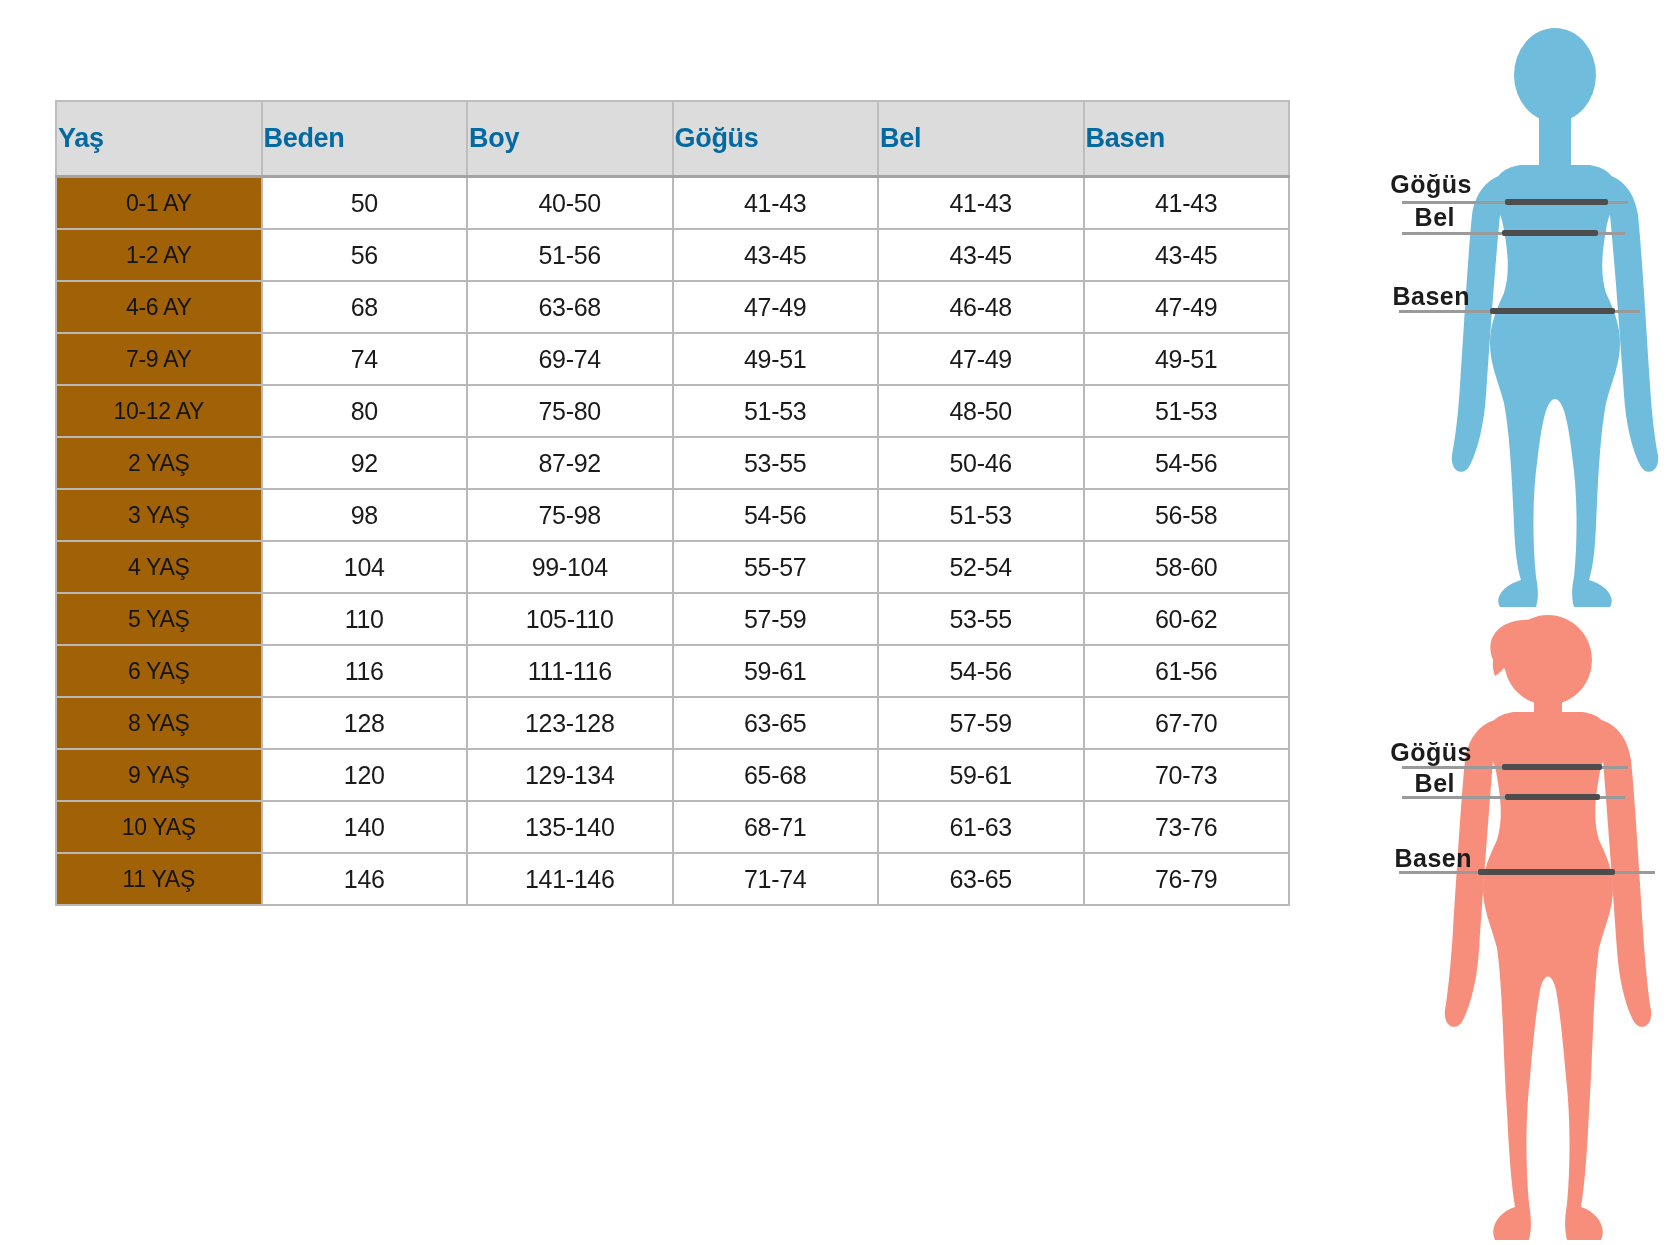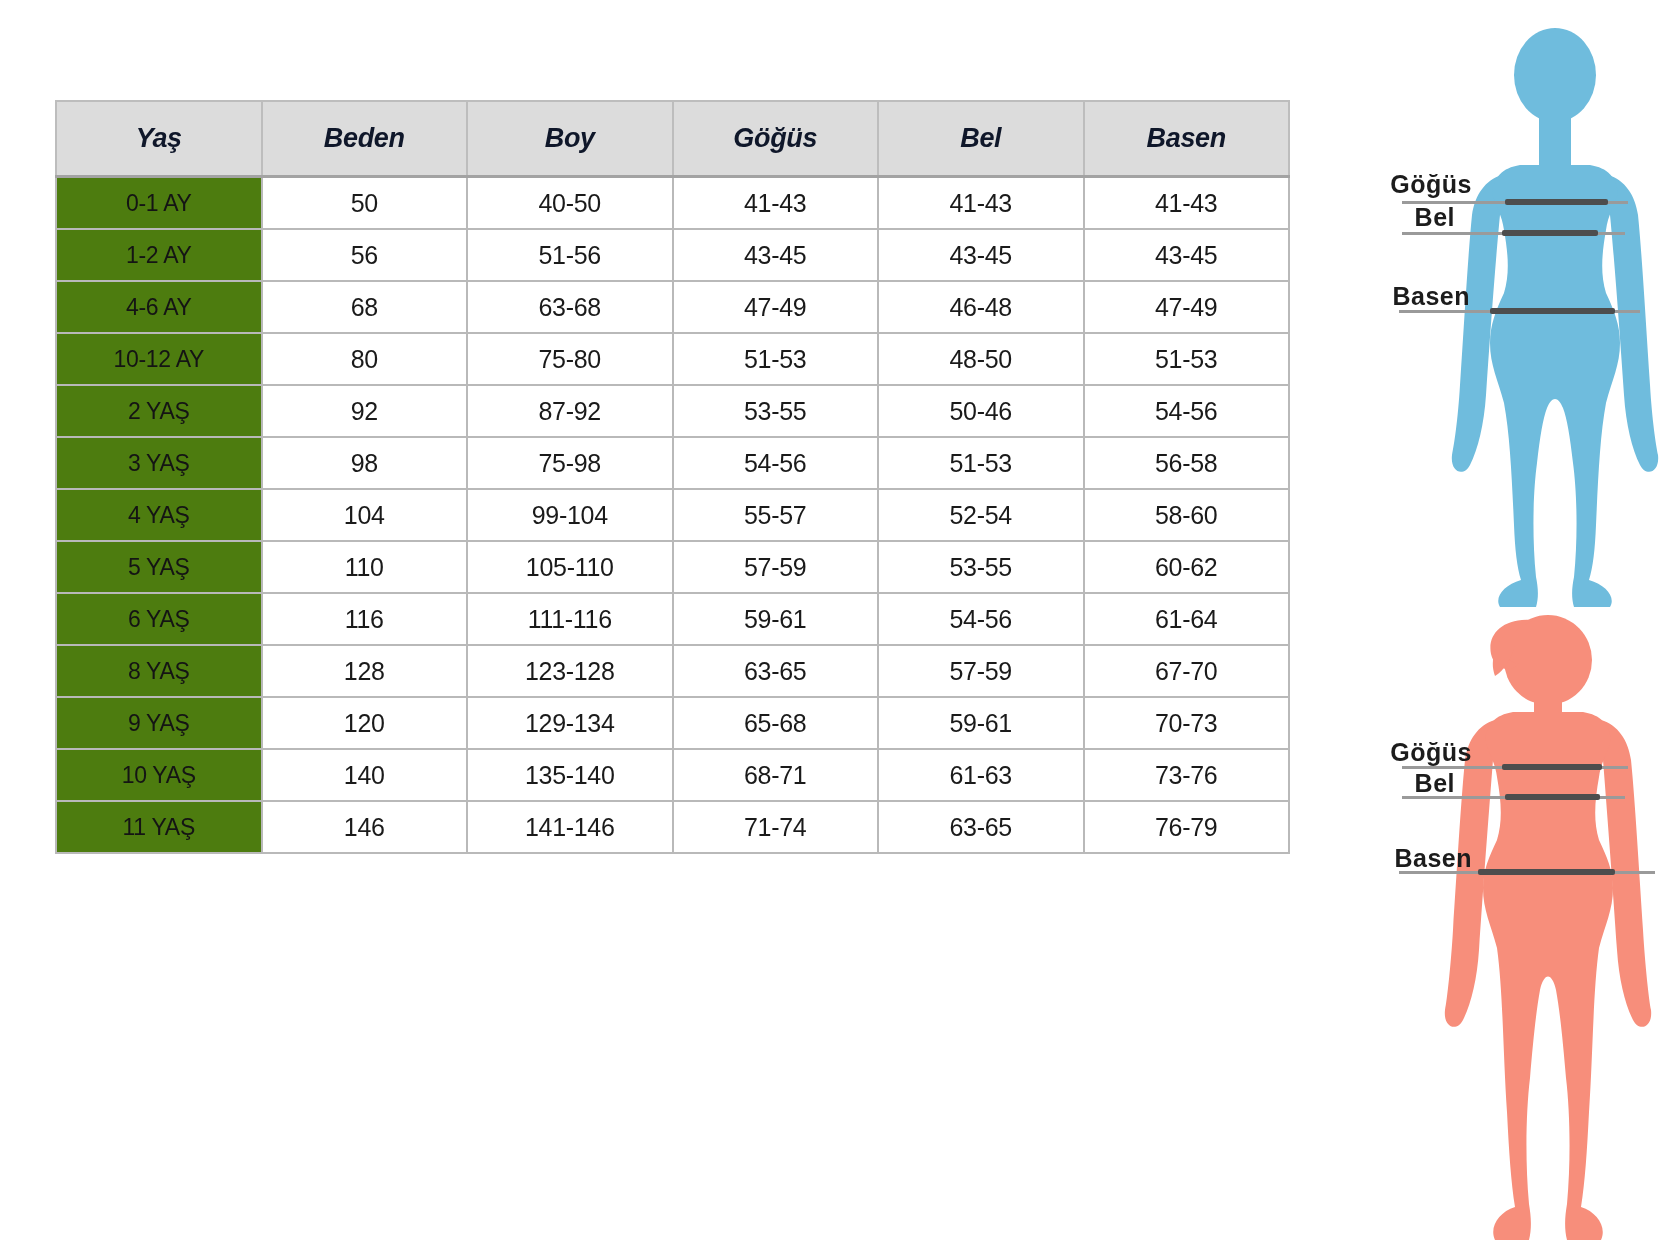--- a/index.html
+++ b/index.html
@@ -7,33 +7,32 @@
     width:1680px;height:1245px;position:relative;background:#ffffff;
     font-family:"Liberation Sans", sans-serif;overflow:hidden;
   }
   
   .size-table{
     position:absolute;left:55px;top:100px;width:1235px;
     border-collapse:collapse;table-layout:fixed;
     border:2px solid #a8a8a8;
   }
   .size-table th{
-    height:71px;background:#dcdcdc;color:#0f172a;
-    font-size:27px;font-weight:bold;text-align:center;
+    height:71px;background:#dcdcdc;color:#0369a1;
+    font-size:27px;font-weight:bold;text-align:left;
     border:2px solid #bdbdbd;border-bottom:3px solid #a3a3a3;
     letter-spacing:-0.3px;
-    font-style:italic;
   }
   .size-table td{
     height:48px;background:#ffffff;color:#1a1a1a;
     font-size:25px;text-align:center;vertical-align:middle;
     border:2px solid #b9b9b9;letter-spacing:-0.3px;
   }
   .size-table td.age-cell{
-    background:#4d7c0f;font-size:23px;color:#141414;
+    background:#a16207;font-size:23px;color:#141414;
   }
   
   .figure-box{position:absolute;}
   .figure-box svg{display:block;width:100%;height:100%;}
   .m-label{
     position:absolute;color:#1c1c1c;font-weight:bold;font-size:25px;
     letter-spacing:0.5px;text-align:right;white-space:nowrap;
   }
   .mline-thin{position:absolute;height:3px;background:#9a9a9a;}
   .mline-thick{position:absolute;height:6px;background:#4d4d4d;border-radius:2px;}
@@ -71,20 +70,28 @@
       </tr>
       <tr>
         <td class="age-cell">4-6 AY</td>
         <td>68</td>
         <td>63-68</td>
         <td>47-49</td>
         <td>46-48</td>
         <td>47-49</td>
       </tr>
       <tr>
+        <td class="age-cell">7-9 AY</td>
+        <td>74</td>
+        <td>69-74</td>
+        <td>49-51</td>
+        <td>47-49</td>
+        <td>49-51</td>
+      </tr>
+      <tr>
         <td class="age-cell">10-12 AY</td>
         <td>80</td>
         <td>75-80</td>
         <td>51-53</td>
         <td>48-50</td>
         <td>51-53</td>
       </tr>
       <tr>
         <td class="age-cell">2 YAŞ</td>
         <td>92</td>
@@ -116,21 +123,21 @@
         <td>57-59</td>
         <td>53-55</td>
         <td>60-62</td>
       </tr>
       <tr>
         <td class="age-cell">6 YAŞ</td>
         <td>116</td>
         <td>111-116</td>
         <td>59-61</td>
         <td>54-56</td>
-        <td>61-64</td>
+        <td>61-56</td>
       </tr>
       <tr>
         <td class="age-cell">8 YAŞ</td>
         <td>128</td>
         <td>123-128</td>
         <td>63-65</td>
         <td>57-59</td>
         <td>67-70</td>
       </tr>
       <tr>

